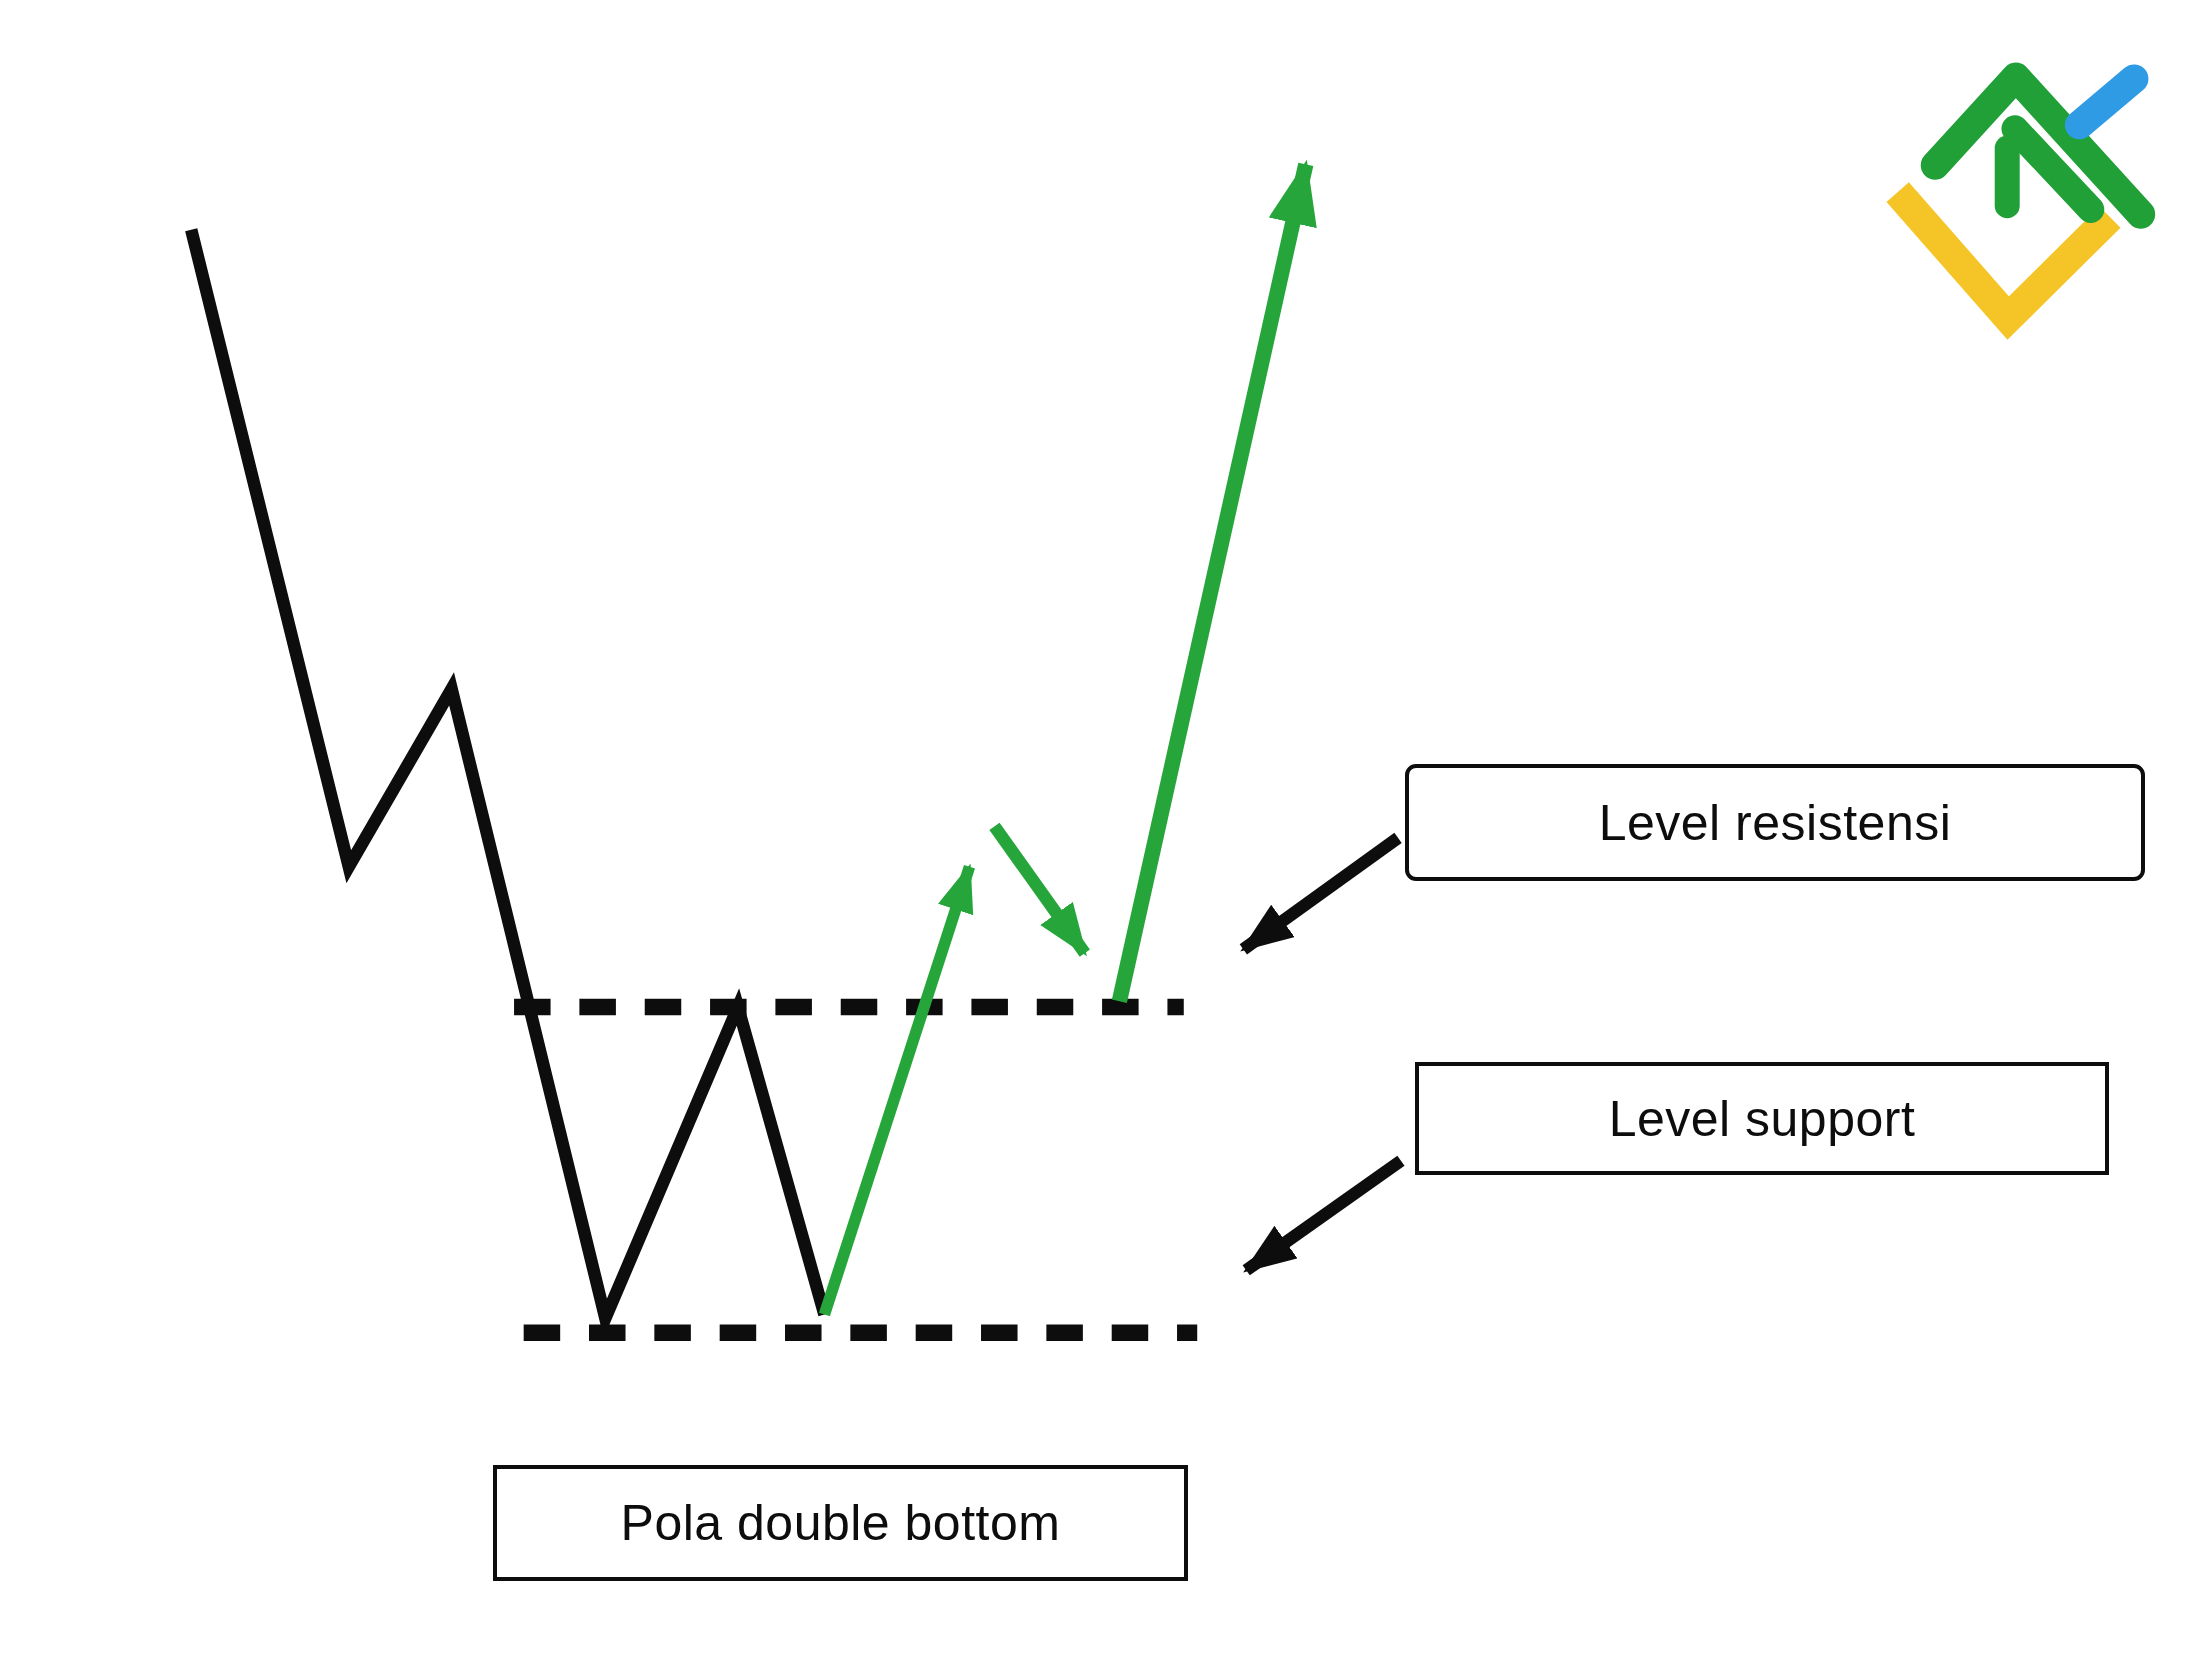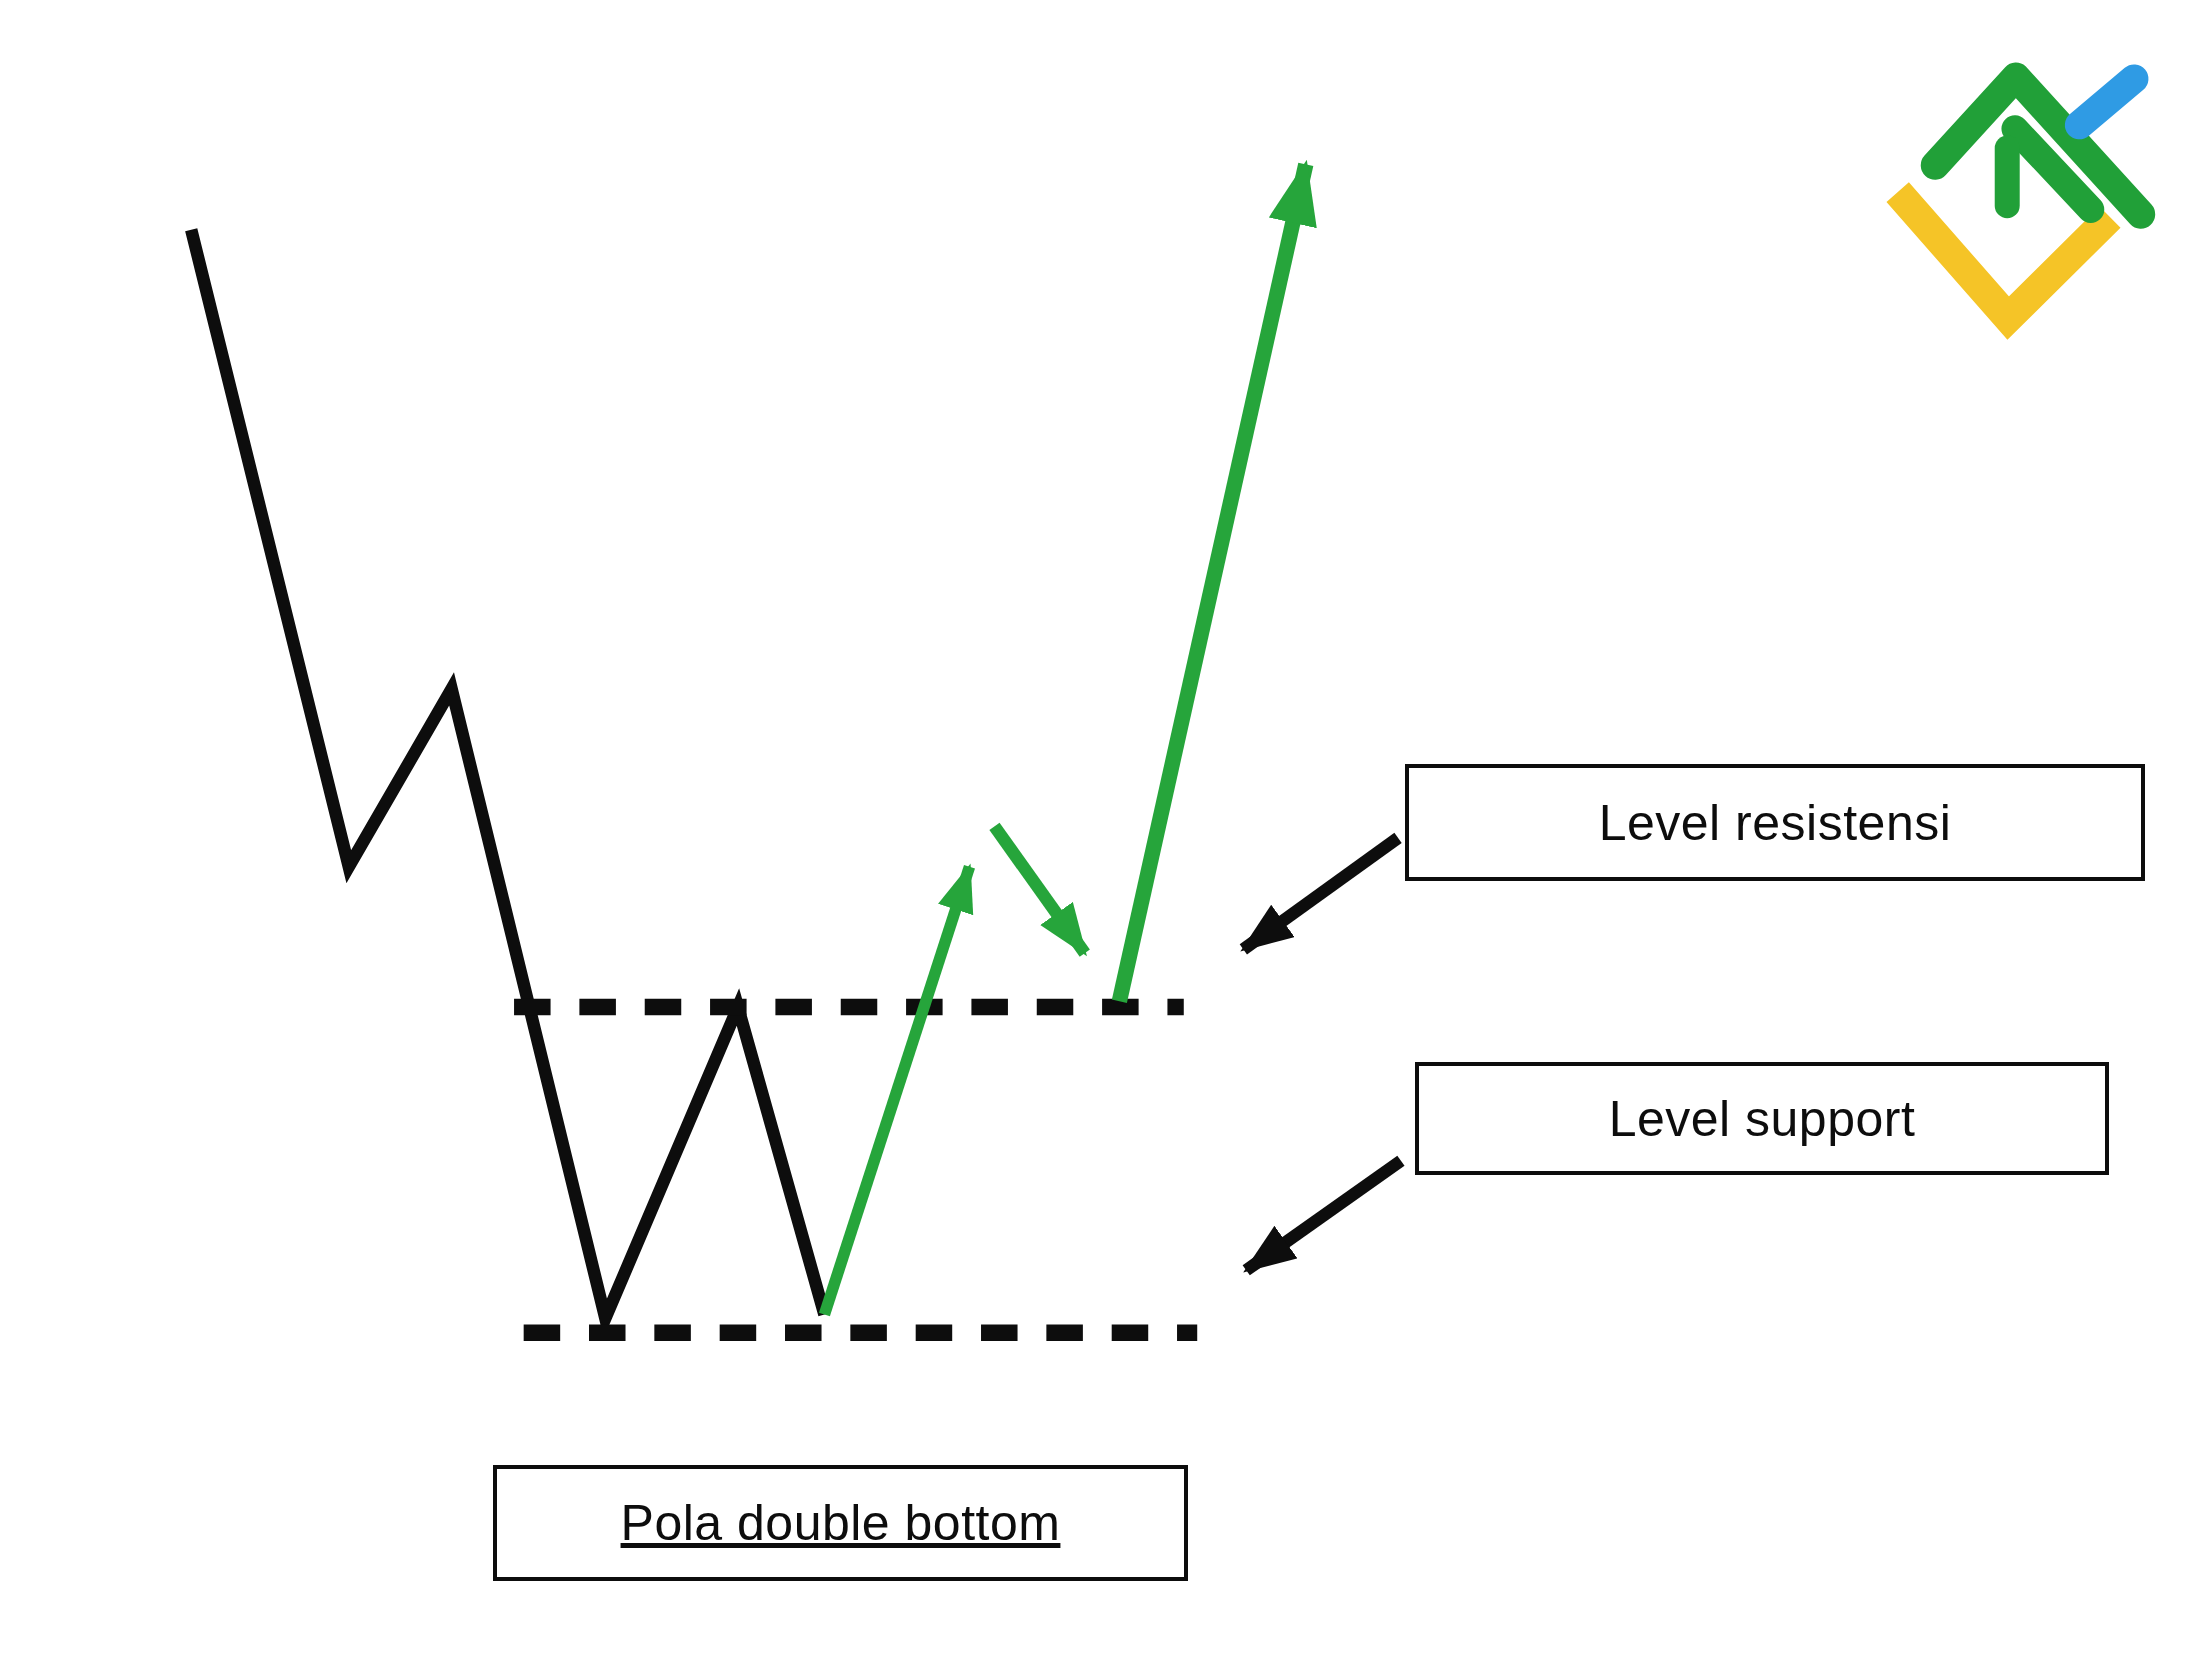--- a/index.html
+++ b/index.html
@@ -22,21 +22,21 @@
     border: 4.8px solid #0d0d0d;
     background: #ffffff;
     display: flex;
     align-items: center;
     justify-content: center;
     font-size: 50px;
     letter-spacing: 0.5px;
     color: #0d0d0d;
     box-sizing: border-box;
   }
-  .box-resistance { left: 1405px; top: 764px;  width: 740px; height: 117px; }
+  .box-resistance { left: 1405px; top: 764px;  width: 740px; height: 117px; border-radius: 11px; }
   .box-support    { left: 1415px; top: 1062px; width: 694px; height: 113px; text-align: right; }
   .box-pattern    { left: 493px;  top: 1465px; width: 695px; height: 116px; }
 </style>
 </head>
 <body>
 
 <div class="stage" style="background: rgb(255, 255, 255);">
 
   <svg class="diagram-svg" viewBox="0 0 2299 1738">
     <defs>
@@ -69,18 +69,18 @@
   </svg>
 
   <div class="label-box box-resistance" style="border-color: rgb(13, 13, 13); color: rgb(13, 13, 13); background: rgb(255, 255, 255);">
     <span>Level resistensi</span>
   </div>
 
   <div class="label-box box-support" style="border-color: rgb(13, 13, 13); color: rgb(13, 13, 13); background: rgb(255, 255, 255);">
     <span>Level support</span>
   </div>
 
-  <div class="label-box box-pattern" style="border-color: rgb(13, 13, 13); color: rgb(13, 13, 13); background: rgb(255, 255, 255); text-decoration: underline;">
+  <div class="label-box box-pattern" style="border-color: rgb(13, 13, 13); color: rgb(13, 13, 13); background: rgb(255, 255, 255);">
     <span>Pola double bottom</span>
   </div>
 
 </div>
 
 
 </body></html>

